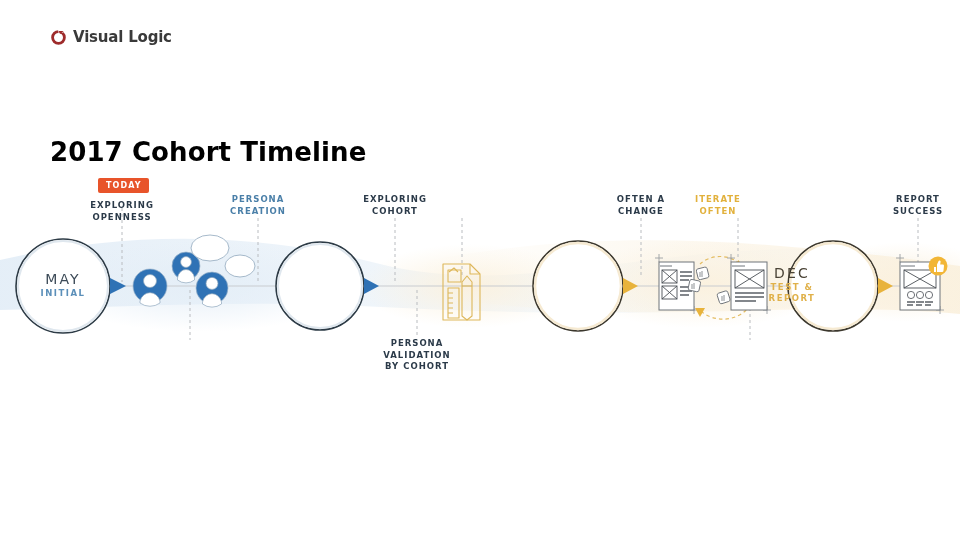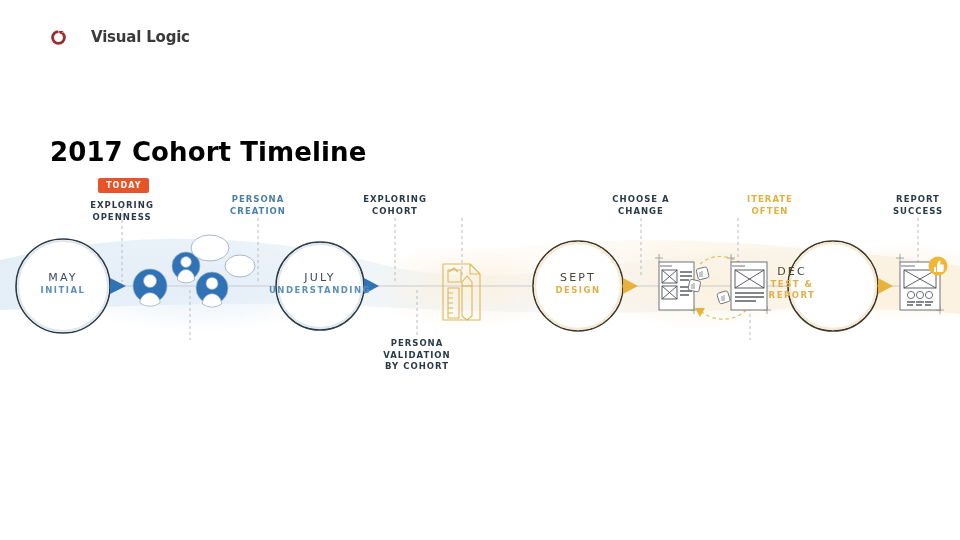--- a/index.html
+++ b/index.html
@@ -4,21 +4,21 @@
 <title>2017 Cohort Timeline</title>
 <style>
   html,body{margin:0;padding:0;}
   body{
     width:960px;height:540px;background:#ffffff;
     font-family:"Liberation Sans", sans-serif;
     overflow:hidden;position:relative;
   }
 
   
-  #logo{position:absolute;left:50px;top:28px;display:flex;align-items:center;gap:24px;text-align:center;}
+  #logo{position:absolute;left:50px;top:28px;display:flex;align-items:center;gap:6px;text-align:center;}
   #logo .mark{width:17px;height:17px;position:relative;flex:0 0 auto;}
   #logo .mark svg{display:block;}
   #logo .wordmark{
     font-size:15px;font-weight:bold;color:#3a3a3a;letter-spacing:-0.2px;
     font-family:"DejaVu Sans", sans-serif;
   }
 
   
   #page-title{
     position:absolute;left:50px;top:106px;
@@ -44,21 +44,21 @@
   .badge{
     position:absolute;background:#e8542a;color:#ffffff;
     font-family:"DejaVu Sans", sans-serif;
     font-size:8px;font-weight:bold;letter-spacing:1.1px;
     padding:3px 7px 3px 8px;border-radius:2px;
   }
 
   .ring-text{position:absolute;text-align:center;width:120px;}
   .ring-text .m{
     font-family:"DejaVu Sans", sans-serif;
-    font-size:11px;letter-spacing:2.2px;font-weight:normal;
+    font-size:14px;letter-spacing:2.2px;font-weight:normal;
   }
   .ring-text .s{
     font-family:"DejaVu Sans", sans-serif;
     font-size:8.5px;letter-spacing:1.5px;font-weight:bold;line-height:11px;
     white-space:pre-line;margin-top:1px;
   }
   .ring-text .m.navy{color:#3d4b58;}
   .ring-text .s.blue{color:#5b8fb9;}
   .ring-text .m.gold-d{color:#4a4336;}
   .ring-text .s.gold{color:#e0b14a;}
@@ -279,45 +279,37 @@
   </svg>
 
   <div class="badge" style="left:98px;top:18px;">TODAY</div>
 
   <div class="lbl dark" style="left:72px;top:40px;width:100px;">EXPLORING
 OPENNESS</div>
   <div class="lbl blue" style="left:208px;top:34px;width:100px;">PERSONA
 CREATION</div>
   <div class="lbl dark" style="left:345px;top:34px;width:100px;">EXPLORING
 COHORT</div>
-  <div class="lbl dark" style="left:591px;top:34px;width:100px;">CHOOSE A
+  <div class="lbl dark" style="left:591px;top:34px;width:100px;">OFTEN A
 CHANGE</div>
-  <div class="lbl gold" style="left:720px;top:34px;width:100px;text-align:center;">ITERATE
+  <div class="lbl gold" style="left:668px;top:34px;width:100px;text-align:center;">ITERATE
 OFTEN</div>
   <div class="lbl dark" style="left:868px;top:34px;width:100px;">REPORT
 SUCCESS</div>
 
   <div class="lbl dark" style="left:367px;top:178px;width:100px;">PERSONA
 VALIDATION
 BY COHORT</div>
 
   <div class="ring-text" style="left:3px;top:111px;">
     <div class="m navy">MAY</div>
     <div class="s blue">INITIAL</div>
   </div>
 
-  <div class="ring-text" style="left:260px;top:111px;">
-    <div class="m navy">JULY</div>
-    <div class="s blue">UNDERSTANDING</div>
-  </div>
-
-  <div class="ring-text" style="left:518px;top:111px;">
-    <div class="m gold-d">SEPT</div>
-    <div class="s gold">DESIGN</div>
-  </div>
+
 
   <div class="ring-text" style="left:732px;top:105px;">
     <div class="m gold-d">DEC</div>
     <div class="s gold">TEST &amp;
 REPORT</div>
   </div>
 
 </div>
 
 </body></html>

